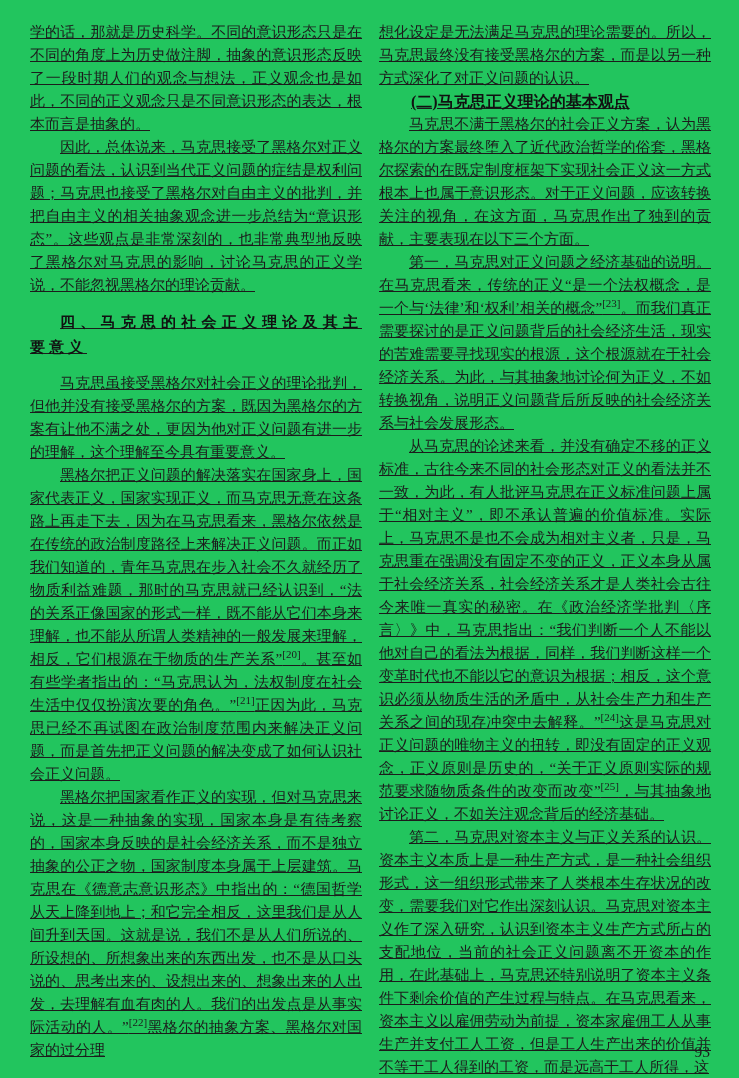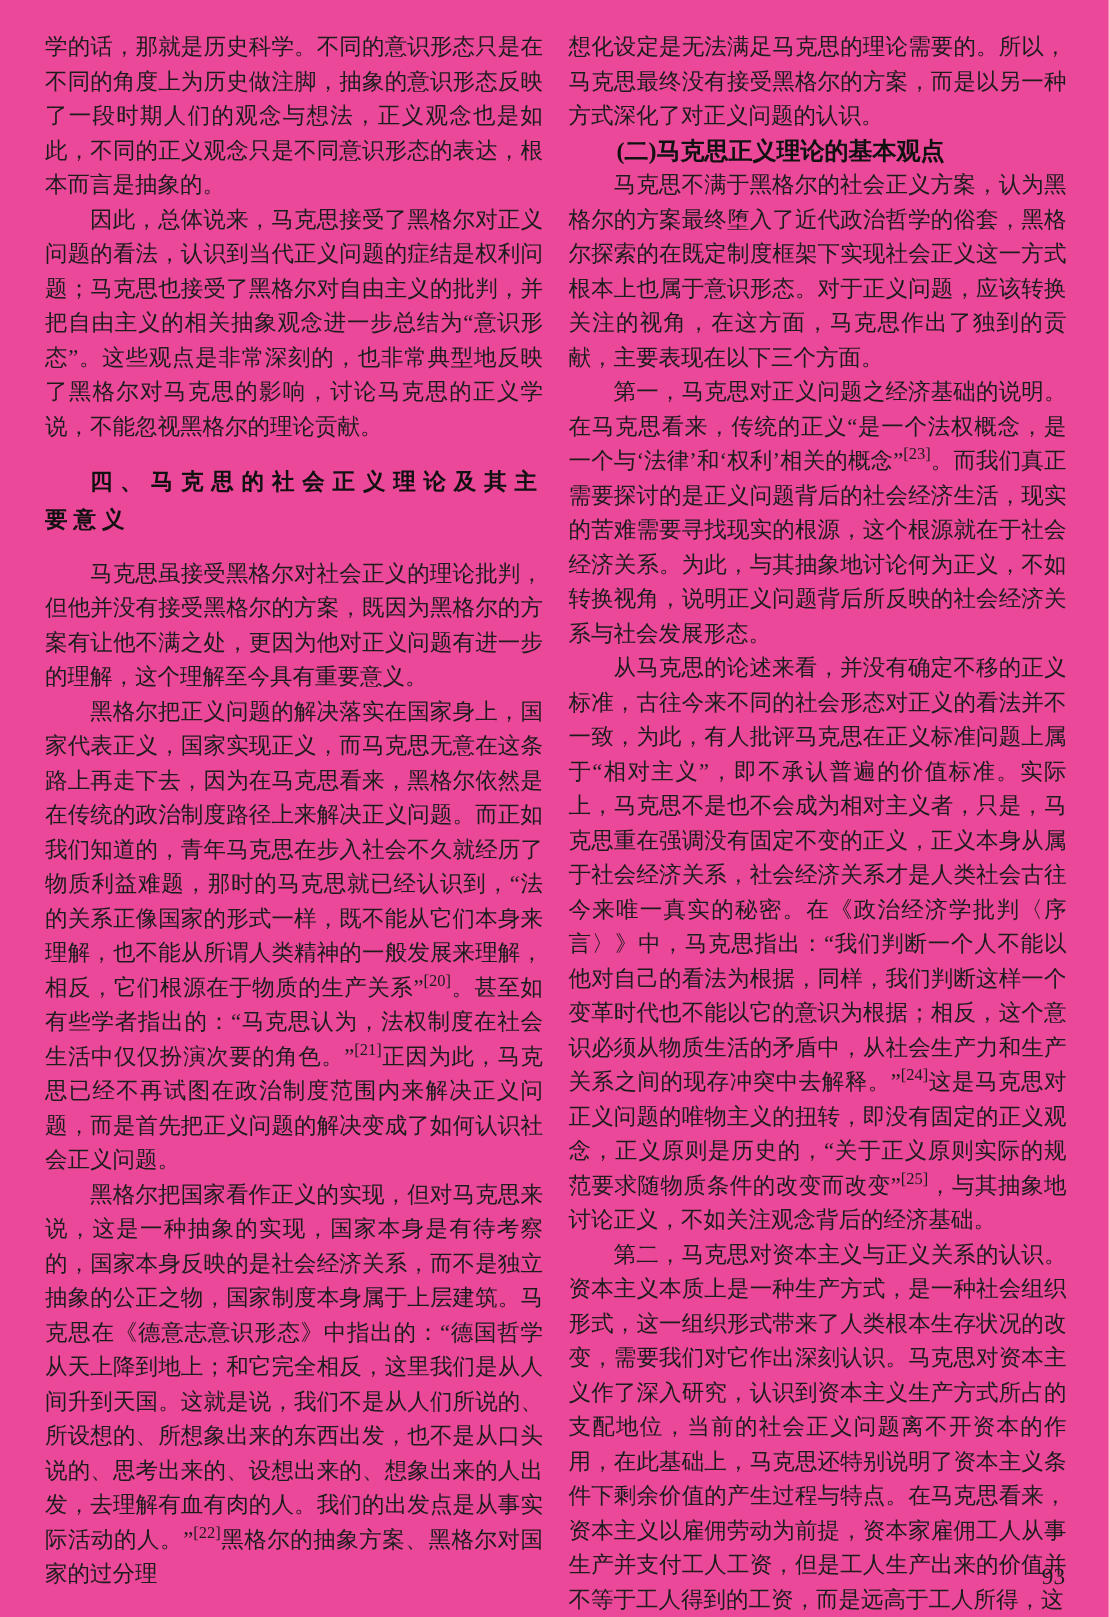--- a/index.html
+++ b/index.html
@@ -4,24 +4,25 @@
 <style>
   html, body { margin: 0; padding: 0; }
   body {
     width: 739px; height: 1078px;
     background: #f4f4f2;
     font-family: "Liberation Serif", "DejaVu Serif", serif;
   }
   .page {
     position: relative;
     width: 739px; height: 1078px;
-    background: #ec4899;
+    background: #22c55e;
     overflow: hidden;
     color: #1c1c1c;
     box-sizing: border-box;
+    text-decoration: underline;
   }
   .columns {
     display: flex;
     gap: 17px;
     padding: 21px 28px 0 30px;
   }
   .column { width: 332px; }
   .column p, .column h2, .column h3 {
     margin: 0;
     font-size: 15px;

